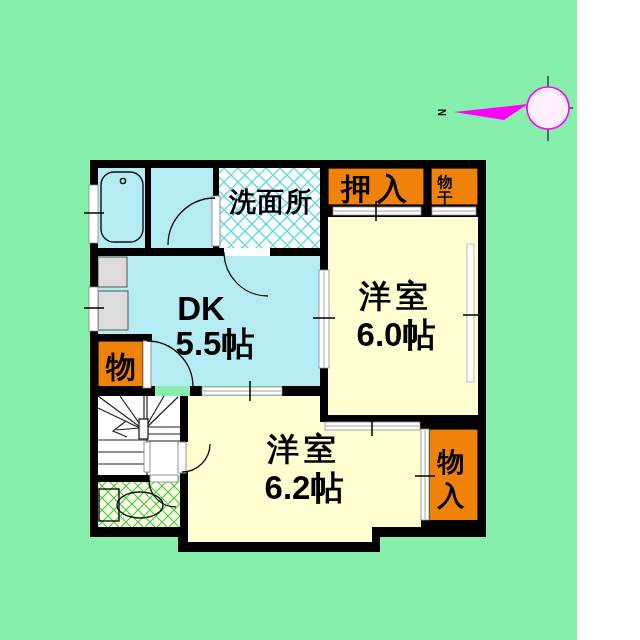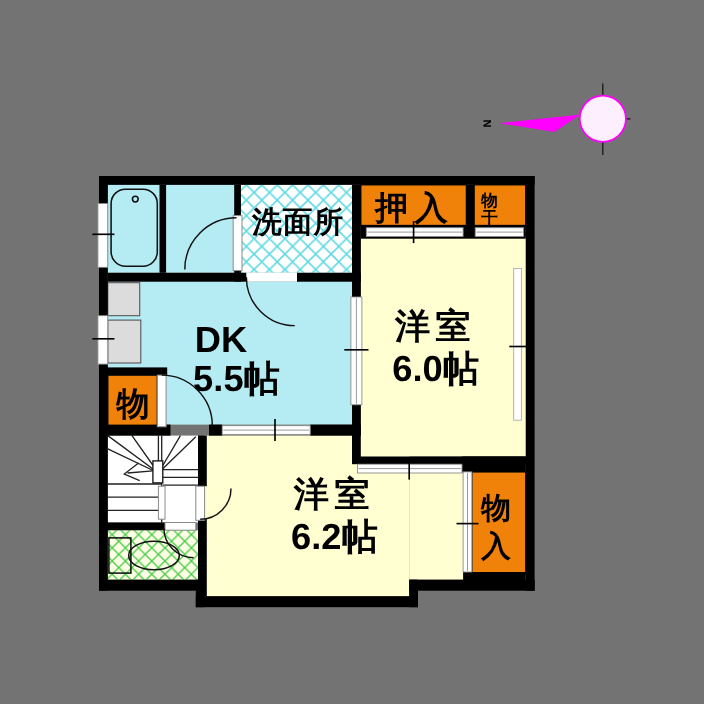--- a/index.html
+++ b/index.html
@@ -1,16 +1,16 @@
 <!DOCTYPE html>
 <html><head>
 <meta charset="utf-8">
 <style>
   html,body{margin:0;padding:0;background:#fff;}
-  #stage{position:relative;width:640px;height:640px;background:#737373;overflow:hidden;}
+  #stage{position:relative;width:577px;height:640px;background:#86efac;overflow:hidden;}
   svg{position:absolute;left:0;top:0;}
   svg text{font-family:"Liberation Sans","DejaVu Sans",sans-serif;font-weight:600;fill:#000;}
   .wall{fill:#000;}
   .arc{fill:none;stroke:#111;stroke-width:1.3;}
   .leaf{fill:#fff;stroke:#8a8a8a;stroke-width:0.9;}
   .band{fill:#fff;stroke:#8a8a8a;stroke-width:0.8;}
   .bandline{stroke:#9a9a9a;stroke-width:0.9;}
   .tick{stroke:#000;stroke-width:1.5;}
   .stairline{stroke:#222;stroke-width:1.2;fill:none;}
   .fixline{stroke:#111;stroke-width:1.4;fill:none;}

